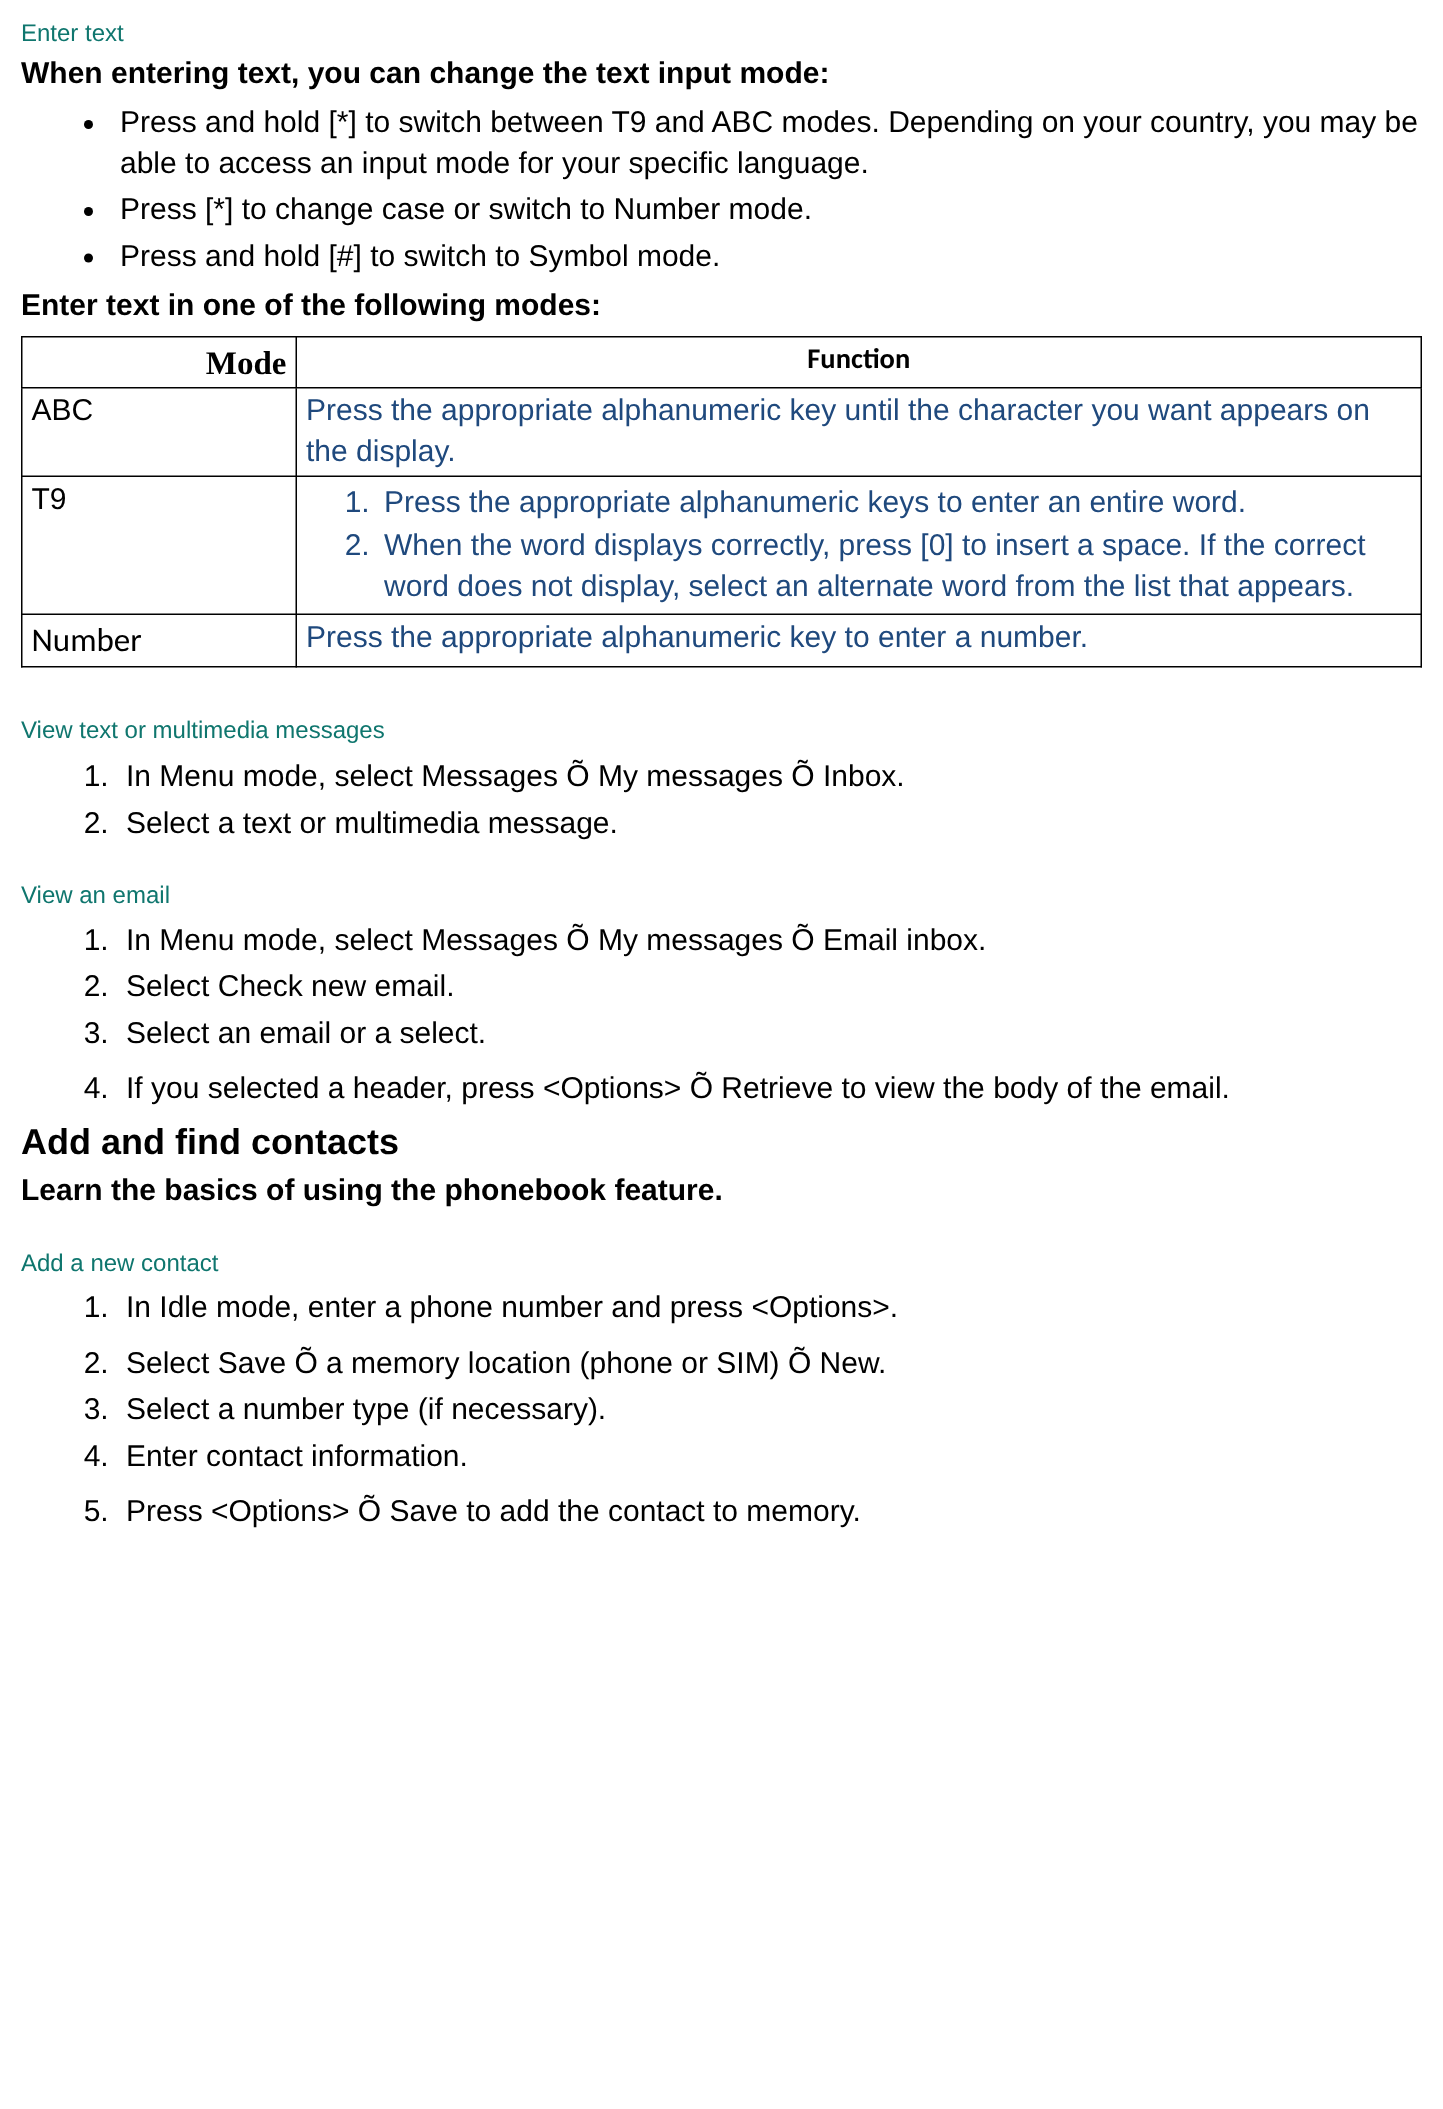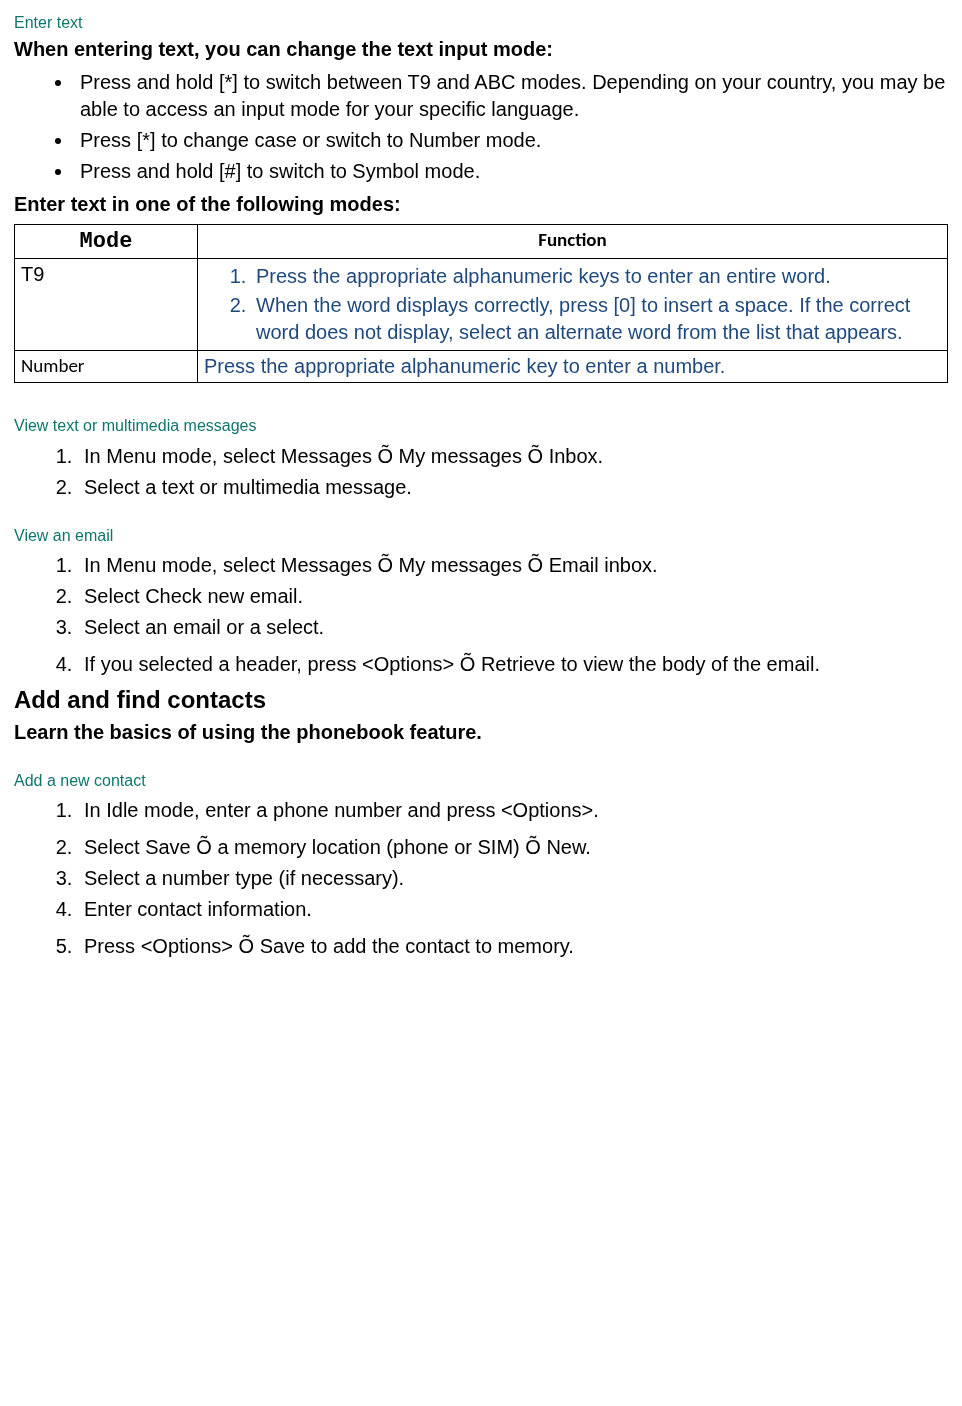--- a/index.html
+++ b/index.html
@@ -45,35 +45,35 @@
     width: 100%;
     margin: 6px 0 14px 0;
   }
   table.modes th, table.modes td {
     border: 1px solid #000;
     vertical-align: top;
     padding: 2px 6px;
     text-align: left;
   }
   table.modes th.mode {
-    font-family: Liberation Mono, monospace;
+    font-family: Liberation Serif, serif;
     font-size: 22px;
     font-weight: 700;
     width: 170px;
-    text-align: center;
+    text-align: right;
   }
   table.modes th.func {
     font-family: Calibri, Arial, sans-serif;
     font-size: 19px;
     font-weight: 700;
     text-align: center;
   }
   table.modes td.mode-name {
     font-family: Calibri, Arial, sans-serif;
-    font-size: 19px;
+    font-size: 22px;
   }
   table.modes td.mode-name-a {
     font-family: Arial, sans-serif;
     font-size: 20px;
   }
   .blue { color: #1F497D; }
   ol.inner {
     margin: 0 0 0 48px;
     padding: 0;
   }
@@ -93,20 +93,24 @@
   <li>Press [*] to change case or switch to Number mode.</li>
   <li>Press and hold [#] to switch to Symbol mode.</li>
 </ul>
 <p>Enter text in one of the following modes:</p>
 
 <table class="modes">
   <tbody>
       <tr>
     <th class="mode">Mode</th>
     <th class="func">Function</th>
+  </tr>
+  <tr>
+    <td class="mode-name-a">ABC</td>
+    <td class="blue">Press the appropriate alphanumeric key until the character you want appears on the display.</td>
   </tr>
   <tr>
     <td class="mode-name-a">T9</td>
     <td class="blue">
       <ol class="inner">
         <li>Press the appropriate alphanumeric keys to enter an entire word.</li>
         <li>When the word displays correctly, press [0] to insert a space. If the correct word does not display, select an alternate word from the list that appears.</li>
       </ol>
     </td>
   </tr>

